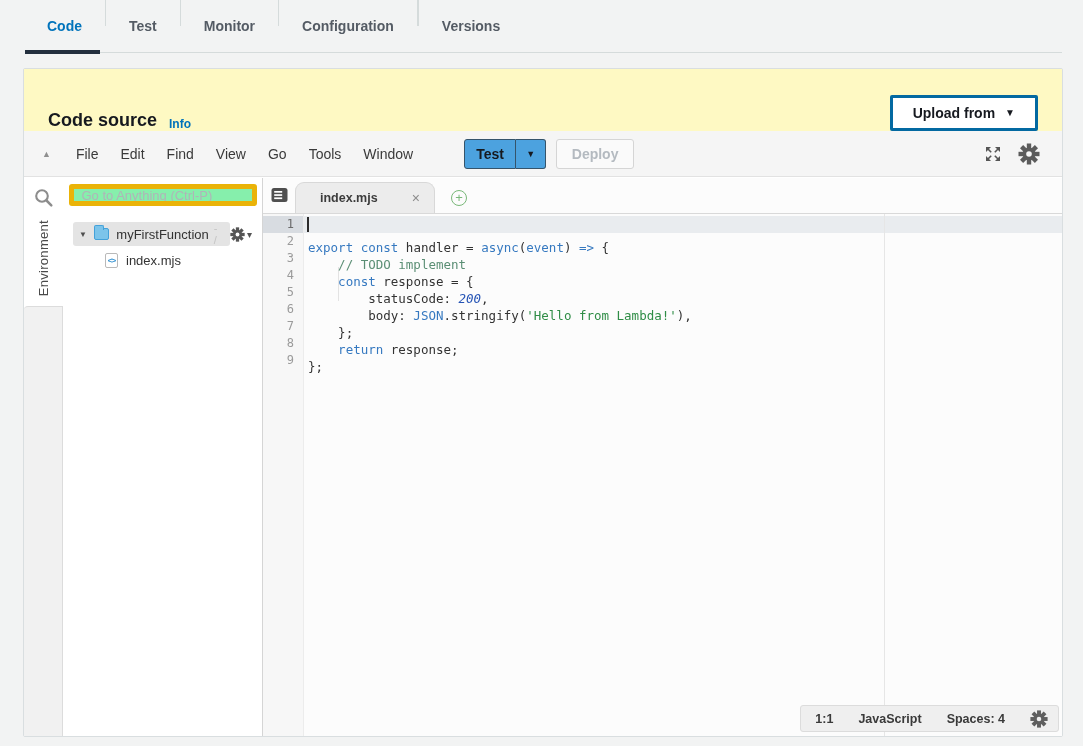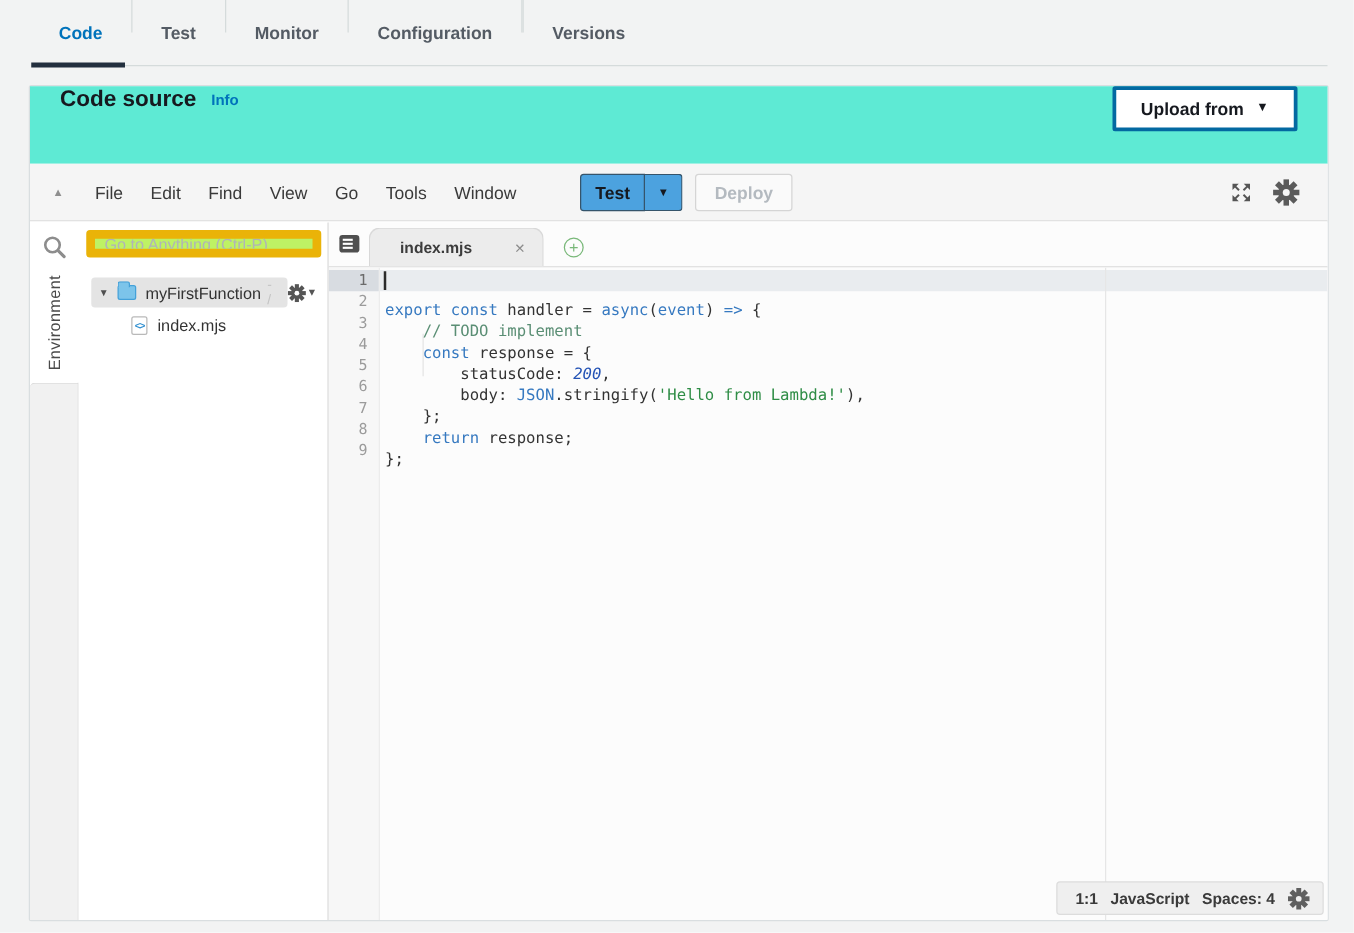--- a/index.html
+++ b/index.html
@@ -11,21 +11,21 @@
   .top-nav { position:absolute; left:0; top:0; width:100%; height:52px; display:flex; align-items:flex-start; padding-left:24px; }
   .top-tab { font-size:14px; font-weight:700; color:#545b64; padding:0 23px; cursor:pointer; line-height:52px; }
   .top-tab.active { color:#0073bb; }
   .top-sep { width:1px; height:26px; background:#d5dbdb; }
   .nav-underline-light { position:absolute; left:25px; right:21px; top:52px; height:1px; background:#d5dbdb; }
   .nav-underline-dark { position:absolute; left:25px; top:50px; width:75px; height:4px; background:#232f3e; z-index:2; }
 
   
   .card { position:absolute; left:23px; top:68px; width:1040px; height:669px; background:#fff; border:1px solid #d9dee0; border-radius:2px; }
 
-  .card-header { position:absolute; left:0; top:0; right:0; height:62px; display:flex; align-items:flex-start; padding:0 24px; background:#5eead4; }
+  .card-header { position:absolute; left:0; top:0; right:0; height:62px; display:flex; align-items:flex-end; padding:0 24px; background:#fef9c3; }
   .card-title { font-size:18px; font-weight:700; color:#16191f; }
   .info-link { font-size:12px; font-weight:700; color:#0073bb; margin-left:12px; margin-top:4px; cursor:pointer; }
   .upload-btn { margin-left:auto; border:3px solid #0369a1; border-radius:2px; background:#fff; padding:7px 20px; font-size:14px; font-weight:700; color:#16191f; display:flex; align-items:center; gap:10px; cursor:pointer; }
   .upload-caret { font-size:10px; line-height:1; }
 
   
   .ide-toolbar { position:absolute; left:0; top:62px; right:0; height:46px; background:#f5f5f5; border-bottom:1px solid #e2e2e2; display:flex; align-items:center; padding:0 18px; }
   .collapse-tri { font-size:9px; color:#8f8f8f; margin-right:14px; cursor:pointer; }
   .menu-item { font-size:14px; color:#3a3a3a; padding:0 11px; cursor:pointer; }
   .test-split { display:flex; margin-left:40px; cursor:pointer; }
@@ -38,21 +38,21 @@
   
   .ide-body { position:absolute; left:0; top:109px; right:0; bottom:0; display:flex; }
 
   .left-strip { position:relative; width:39px; background:#fff; flex:none; }
   .search-icon-wrap { display:flex; justify-content:center; padding-top:9px; cursor:pointer; }
   .env-label { position:absolute; top:33px; left:0; width:39px; height:95px; display:flex; align-items:center; justify-content:center; }
   .env-label span { writing-mode:vertical-rl; transform:rotate(180deg); font-size:13px; color:#4a4a4a; letter-spacing:0.3px; }
   .strip-filler { position:absolute; left:0; right:0; top:128px; bottom:0; background:#f1f1f1; border-top:1px solid #dcdcdc; border-right:1px solid #dcdcdc; border-top-left-radius:4px; }
 
   .tree-panel { position:relative; width:200px; background:#fff; border-right:1px solid #d5d5d5; flex:none; }
-  .goto-input { display:block; width:188px; margin:6px auto 16px; height:22px; border:7px solid #eab308; border-radius:3px; padding:0 8px; font-size:13px; font-family:"Liberation Sans",sans-serif; color:#444; outline:none; background:#bef264; }
+  .goto-input { display:block; width:188px; margin:6px auto 16px; height:22px; border:5px solid #eab308; border-radius:3px; padding:0 8px; font-size:13px; font-family:"Liberation Sans",sans-serif; color:#444; outline:none; background:#86efac; }
   .goto-input::placeholder { color:#b0b4b8; }
   .tree-row1 { display:flex; align-items:center; margin-top:13px; height:24px; padding-left:10px; cursor:pointer; }
   .row1-hl { display:flex; align-items:center; background:#e4e4e4; border-radius:3px; height:24px; padding:0 8px 0 6px; }
   .disc-tri { font-size:8px; color:#4f4f4f; margin-right:7px; }
   .folder-icon { position:relative; width:18px; height:12px; background:#7cc4ea; border:1px solid #44a1d9; border-radius:2px; margin-right:7px; }
   .folder-icon::before { content:""; position:absolute; left:-1px; top:-4px; width:8px; height:4px; background:#7cc4ea; border:1px solid #44a1d9; border-bottom:none; border-radius:2px 2px 0 0; }
   .folder-name { font-size:13px; color:#333; }
   .folder-suffix { font-size:11px; color:#c4c4c4; margin-left:5px; }
   .tree-gear { margin-left:auto; margin-right:10px; display:flex; align-items:center; gap:2px; cursor:pointer; }
   .tree-gear .caret { font-size:10px; color:#555; }
@@ -75,21 +75,21 @@
   .ln.active { background:#d8dce1; color:#6b6b6b; }
   .active-line { position:absolute; left:41px; right:0; top:2px; height:17px; background:#e9ecef; }
   .print-margin { position:absolute; left:621px; top:0; bottom:0; width:1px; background:#e6e6e6; }
   .code-lines { position:absolute; left:45px; top:2px;margin-top:23px; }
   .cl { height:17px; line-height:17px; font-family:"DejaVu Sans Mono",monospace; font-size:12.5px; white-space:pre; }
   .tk-k { color:#3679c0; } .tk-p { color:#333333; } .tk-c { color:#5a8e74; }
   .tk-s { color:#2f8d46; } .tk-n { color:#2453b5;font-style:italic; } .tk-f { color:#3679c0; }
   .cursor-bar { position:absolute; left:44px; top:3px; width:2px; height:15px; background:#2b2b2b; }
   .indent-guide { position:absolute; left:75px; top:53px; height:34px; width:1px; background:#e3e3e3; }
 
-  .status-pill { position:absolute; right:3px; bottom:4px; height:27px; background:#efefef; border:1px solid #dcdcdc; border-radius:3px; display:flex; align-items:center; gap:10px; padding:0 10px 0 14px; }
+  .status-pill { position:absolute; right:3px; bottom:4px; height:27px; background:#efefef; border:1px solid #dcdcdc; border-radius:3px; display:flex; align-items:center; gap:25px; padding:0 10px 0 14px; }
   .status-item { font-size:12.5px; font-weight:600; color:#3a3a3a; cursor:pointer; }
 </style>
 </head>
 <body>
 
 <div id="stage">
 
   <div class="top-nav">
     <div class="top-tab active">Code</div>
     <div class="top-sep"></div>

